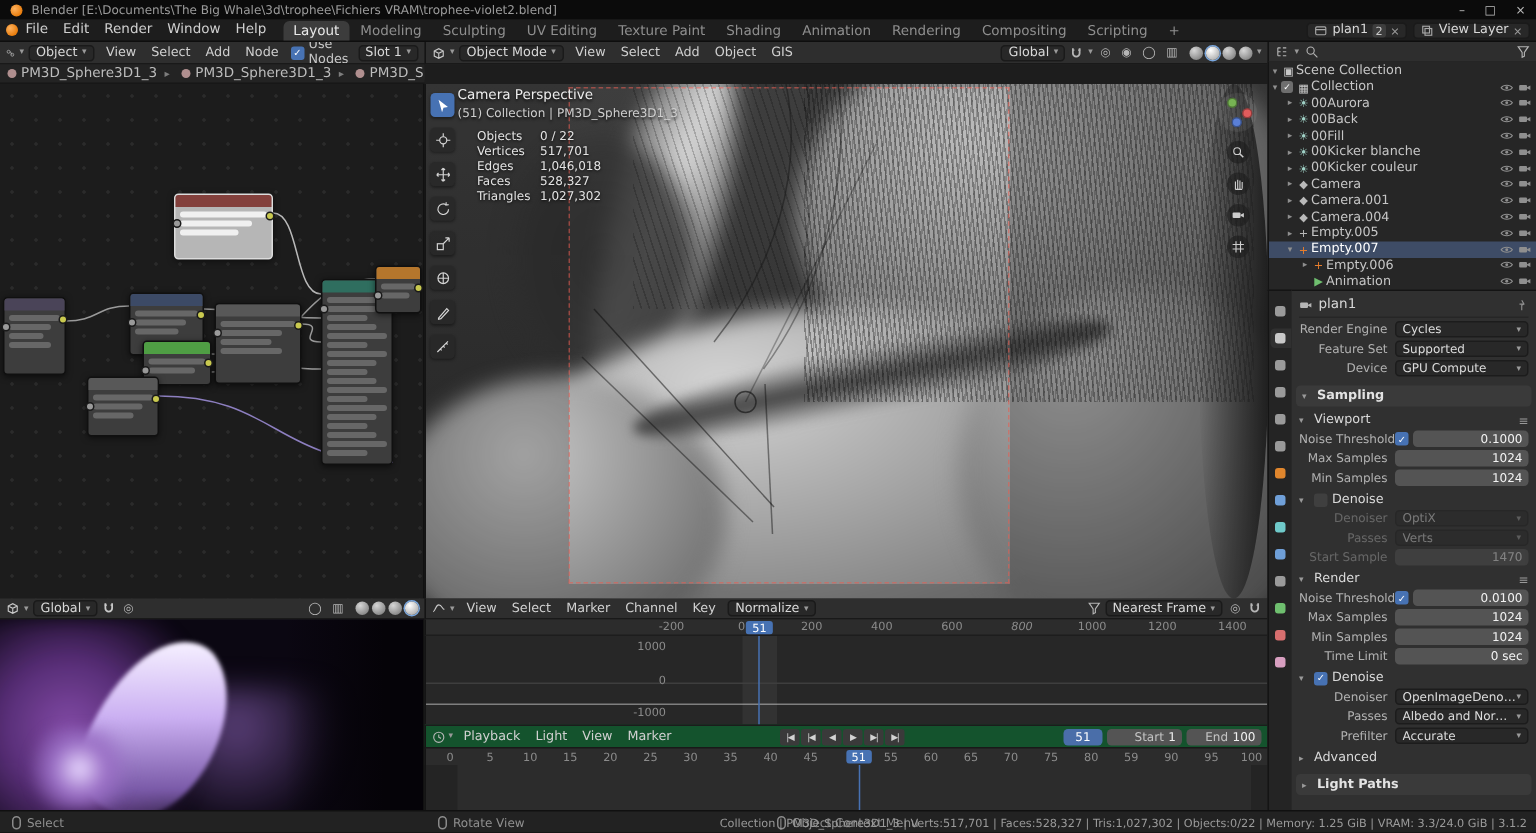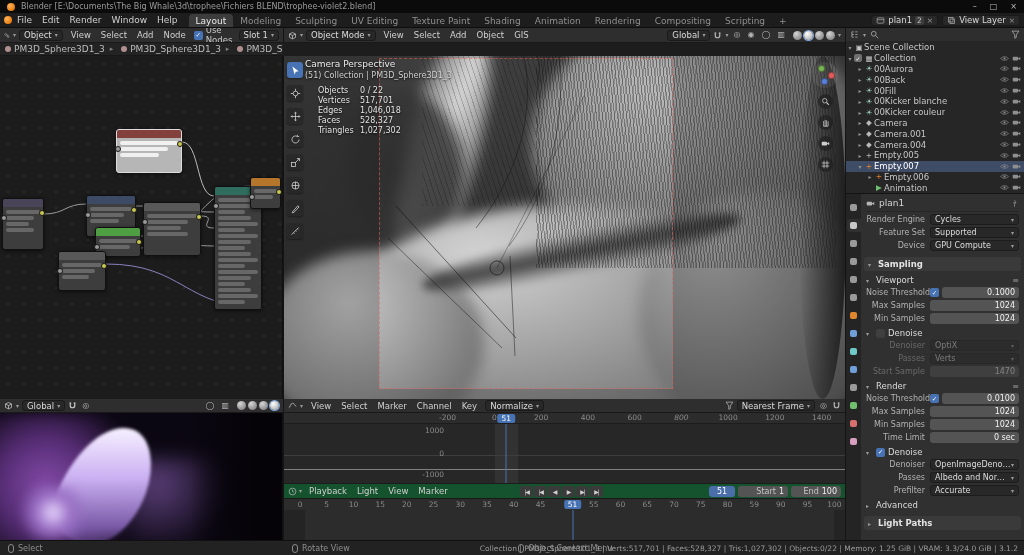--- a/index.html
+++ b/index.html
@@ -250,21 +250,21 @@
     <symbol id="i-pin" viewBox="0 0 12 12">
         <path d="M6 1.5 L8 5 L6 6 L6 10.5 M4 5 L8 5" stroke="currentColor" fill="none"></path>
       </symbol>
   </defs>
 </svg>
 
 <div id="app">
 
   <div id="titlebar" class="r">
     <span class="blogo"></span>
-    <span class="title">Blender [E:\Documents\The Big Whale\3d\trophee\Fichiers BLEND\trophee-violet2.blend]</span>
+    <span class="title">Blender [E:\Documents\The Big Whale\3d\trophee\Fichiers VRAM\trophee-violet2.blend]</span>
     <span class="wbtns">
       <span>–</span>
       <span>□</span>
       <span>×</span>
     </span>
   </div>
 
   <div id="topbar" class="r">
     <span class="blogo"></span>
     <span style="display:flex">

